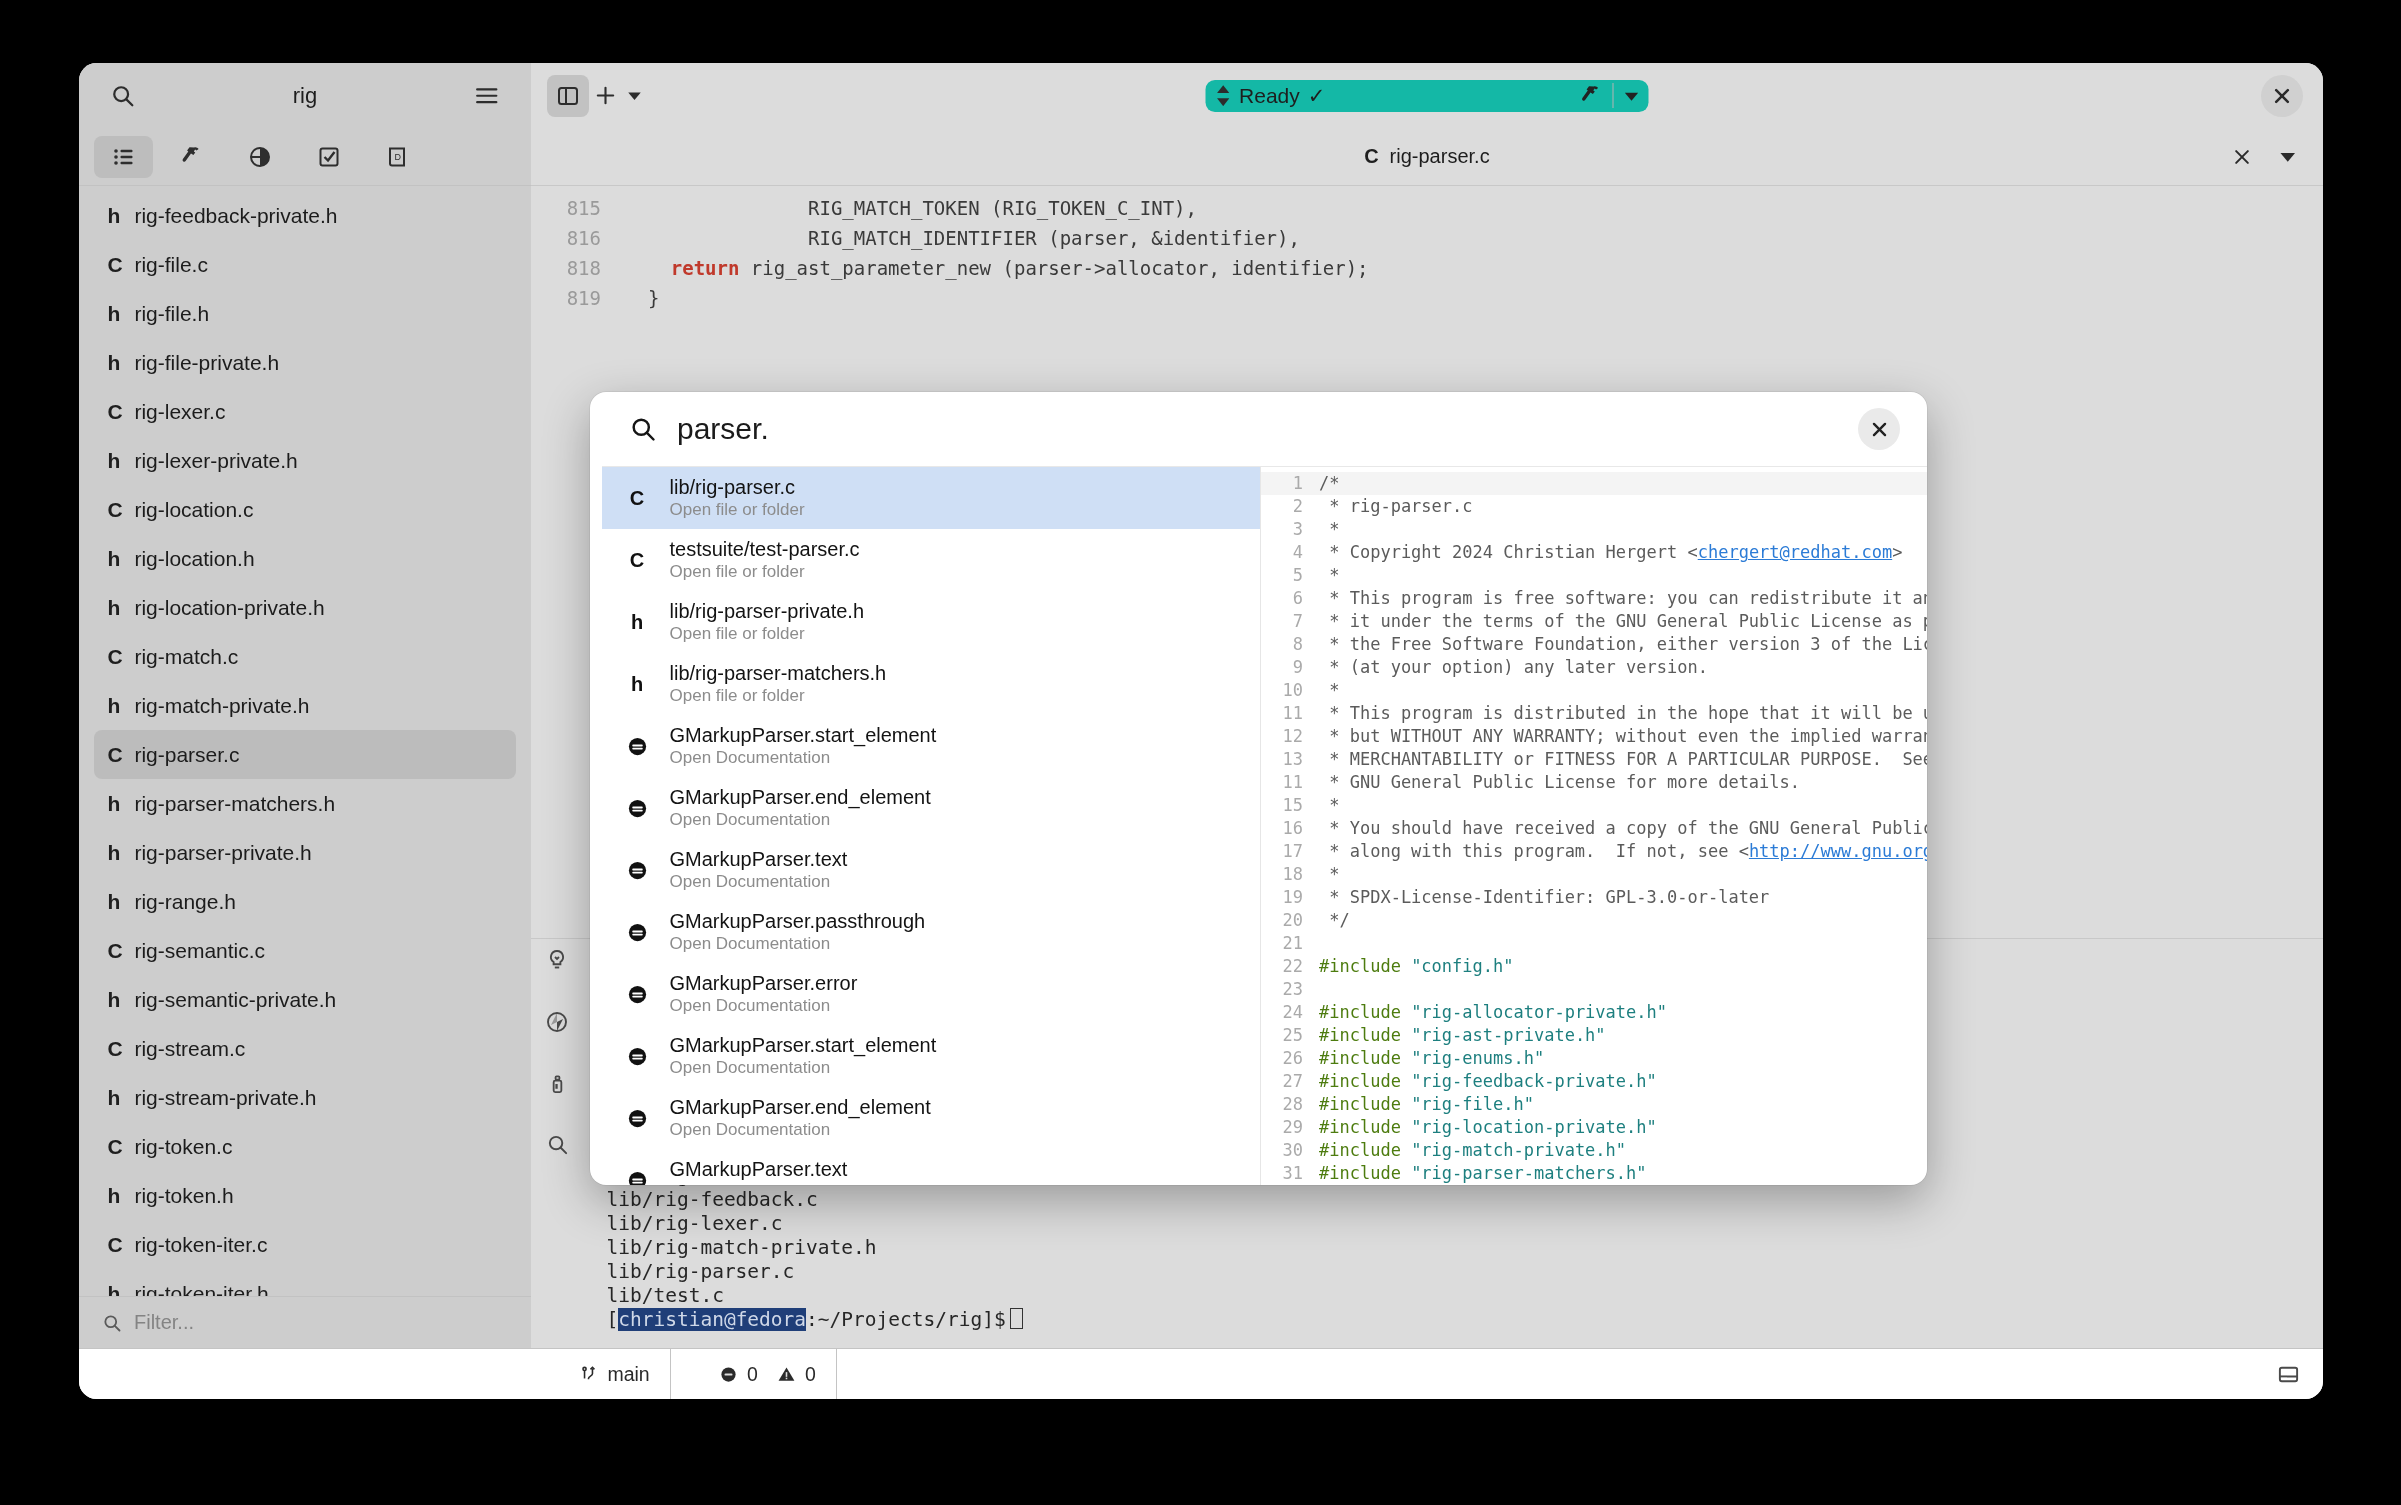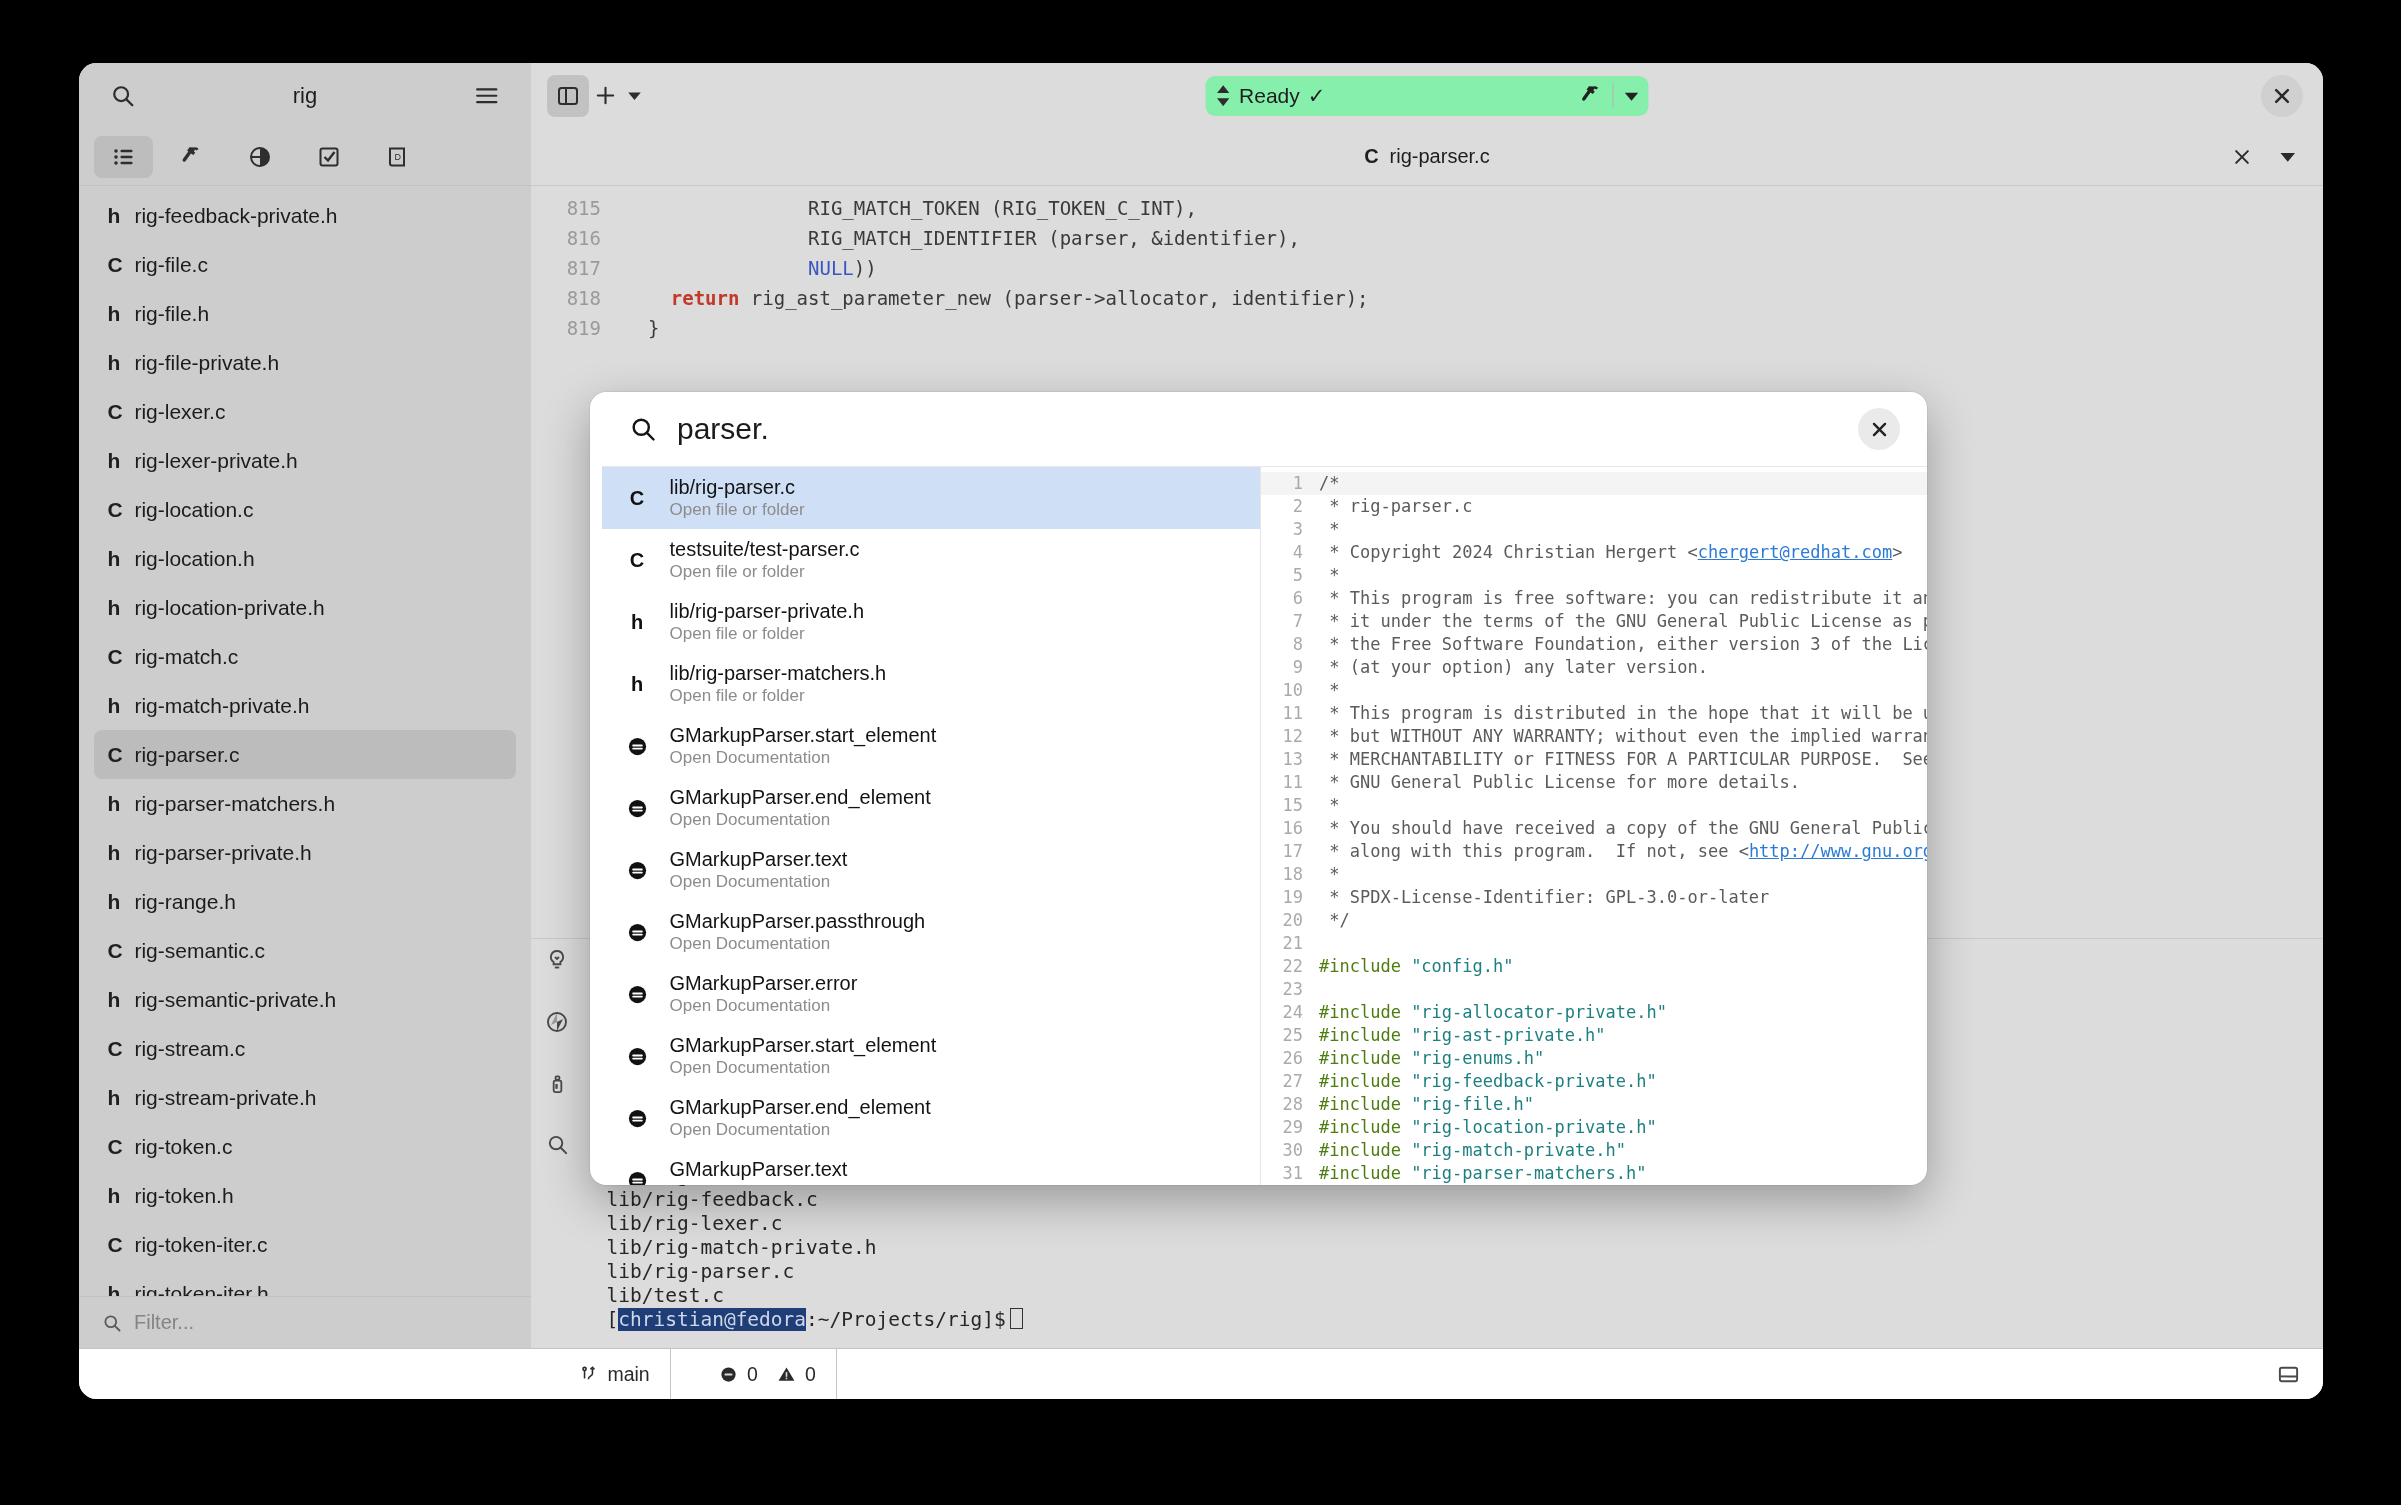--- a/index.html
+++ b/index.html
@@ -42,23 +42,23 @@
   }
   .iconbtn.active { background: #c2c2c2; }
   .proj-title {
     flex: 1; text-align: center;
     font-size: 22px; color: #1d1d1d;
   }
   .status-pill {
     position: absolute;
     left: 50%; transform: translateX(-50%);
     display: flex; align-items: center;
-    background: #86efac;
+    background: #14b8a6;
     border-radius: 9.4px;
-    height: 40px; padding: 0 9.4px 0 10.8px;
+    height: 32px; padding: 0 9.4px 0 10.8px;
     min-width: 443px;
     cursor: pointer;
   }
   .spin { display: flex; flex-direction: column; align-items: center; gap: 2.7px; margin-right: 9.4px; }
   .status-text { font-size: 21px; color: #1e1e1e; margin-right: 8px; }
   .pill-right { margin-left: auto; display: flex; align-items: center; }
   .vsep { width: 1.3px; height: 25.5px; background: #b3b3b3; margin: 0 9.4px; }
   .run-group { display: flex; align-items: center; margin-left: 9.4px; }
   .wclose {
     margin-left: auto;
@@ -492,21 +492,20 @@
                 <polygon points="1,3.5 11,3.5 6,9.5"></polygon>
               </svg>
           </span>
         </div>
       </div>
 
       <div id="editor">
         <div class="codearea" id="editor-lines">
             <div class="cline"><span class="lnum">815</span><span><span class="ctext">                RIG_MATCH_TOKEN (RIG_TOKEN_C_INT),</span></span></div>
             <div class="cline"><span class="lnum">816</span><span><span class="ctext">                RIG_MATCH_IDENTIFIER (parser, &amp;identifier),</span></span></div>
-            <div class="cline"><span class="lnum">817</span><span><span class="ctext">                </span><span class="kw2">NULL</span><span class="ctext">))</span></span></div>
             <div class="cline"><span class="lnum">818</span><span><span class="ctext">    </span><span class="kw">return</span><span class="ctext"> rig_ast_parameter_new (parser-&gt;allocator, identifier);</span></span></div>
             <div class="cline"><span class="lnum">819</span><span><span class="ctext">  }</span></span></div>
           </div>
       </div>
 
       <div id="termpanel">
         <div class="termrail">
           <span>
             <svg width="24" height="24" viewBox="0 0 24 24" fill="none" stroke="currentColor" stroke-width="1.9">
                 <path d="M12 3a6 6 0 0 0-3.4 11v2.2h6.8V14A6 6 0 0 0 12 3z"></path>

